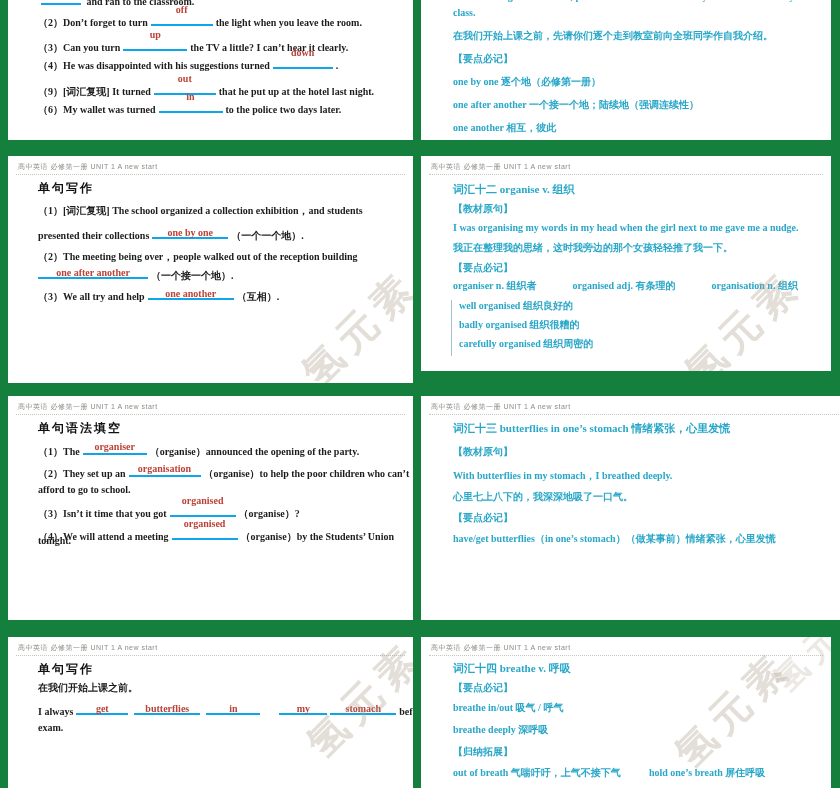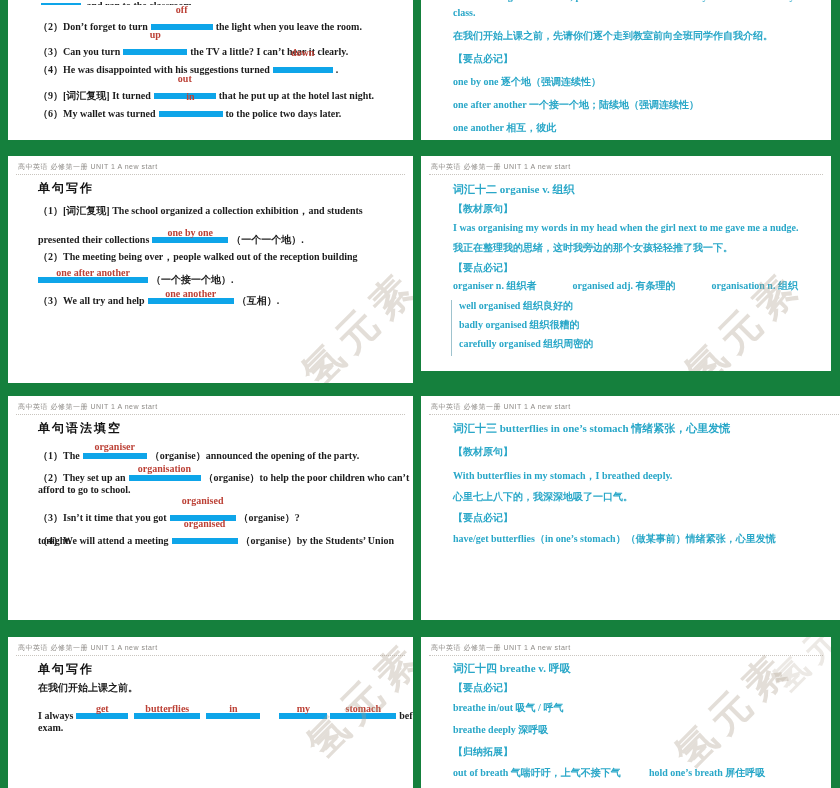--- a/index.html
+++ b/index.html
@@ -7,21 +7,21 @@
        font-family:"Liberation Serif","DejaVu Serif",serif;}
   .stage{position:relative;width:840px;height:788px;overflow:hidden;background:#15803d;}
   .slide{position:absolute;background:#FFFFFF;overflow:hidden;}
   .shead{position:absolute;left:10px;top:6px;font-size:7px;color:#8d8a86;
          font-family:"Liberation Sans","DejaVu Sans",sans-serif;letter-spacing:.5px;white-space:nowrap;}
   .sdiv{position:absolute;left:8px;right:8px;top:18px;border-top:1px dotted #c9c5bf;}
   .line{position:absolute;left:30px;right:12px;font-size:10px;font-weight:bold;color:#1c1c1c;white-space:nowrap;}
   .ttl{font-size:12px;letter-spacing:2px;color:#111;}
   .cy{color:#29A7C8;}
   .clip{height:13px;overflow:hidden;}
-  .blank{display:inline-block;position:relative;border-bottom:6px solid #0ea5e9;height:11px;
+  .blank{display:inline-block;position:relative;border-bottom:2px solid #0ea5e9;height:11px;
          vertical-align:baseline;margin:0 3px;}
   .ans{color:#BC4136;font-size:10px;font-weight:bold;white-space:nowrap;}
   .above{position:absolute;left:50%;transform:translateX(-50%);bottom:9px;}
   .semi{position:absolute;left:50%;transform:translateX(-50%);bottom:1px;}
   .on{position:absolute;left:50%;transform:translateX(-50%);bottom:-1px;}
   .wm{position:absolute;font-size:40px;font-weight:bold;color:rgba(170,156,136,0.33);
       transform:rotate(-45deg);letter-spacing:8px;white-space:nowrap;pointer-events:none;}
   .wm2{font-size:34px;color:rgba(170,156,136,0.22);}
   .drow{display:flex;column-gap:36px;}
   .bracket{position:absolute;border-left:1px solid #9fc3ce;width:4px;}
@@ -52,21 +52,21 @@
     <div class="line" style="top:184px;">
       <span>（6）My wallet was turned</span><span class="blank" style="width:64px;"><span class="ans above">in</span></span><span>to the police two days later.</span>
     </div>
   </div>
 
   <div class="slide" style="left:421px;top:-84px;width:410px;height:224px;">
     <div class="line cy clip" style="top:75px;left:32px;">Before we begin our lessons, please come to the front one by one and introduce yourselves to the rest of the</div>
     <div class="line cy" style="top:91px;left:32px;">class.</div>
     <div class="line cy" style="top:113px;left:32px;">在我们开始上课之前，先请你们逐个走到教室前向全班同学作自我介绍。</div>
     <div class="line cy" style="top:136px;left:32px;">【要点必记】</div>
-    <div class="line cy" style="top:159px;left:32px;">one by one 逐个地（强调连续性）</div>
+    <div class="line cy" style="top:159px;left:32px;">one by one 逐个地（必修第一册）</div>
     <div class="line cy" style="top:182px;left:32px;">one after another 一个接一个地；陆续地（强调连续性）</div>
     <div class="line cy" style="top:205px;left:32px;">one another 相互，彼此</div>
   </div>
 
   <div class="slide" style="left:8px;top:156px;width:405px;height:227px;">
     <div class="shead">高中英语 必修第一册  UNIT 1  A new start</div>
     <div class="sdiv"></div>
     <div class="line ttl" style="top:24px;">单句写作</div>
     <div class="line" style="top:48px;">（1）[词汇复现] The school organized a collection exhibition，and students</div>
     <div class="line" style="top:70px;">

